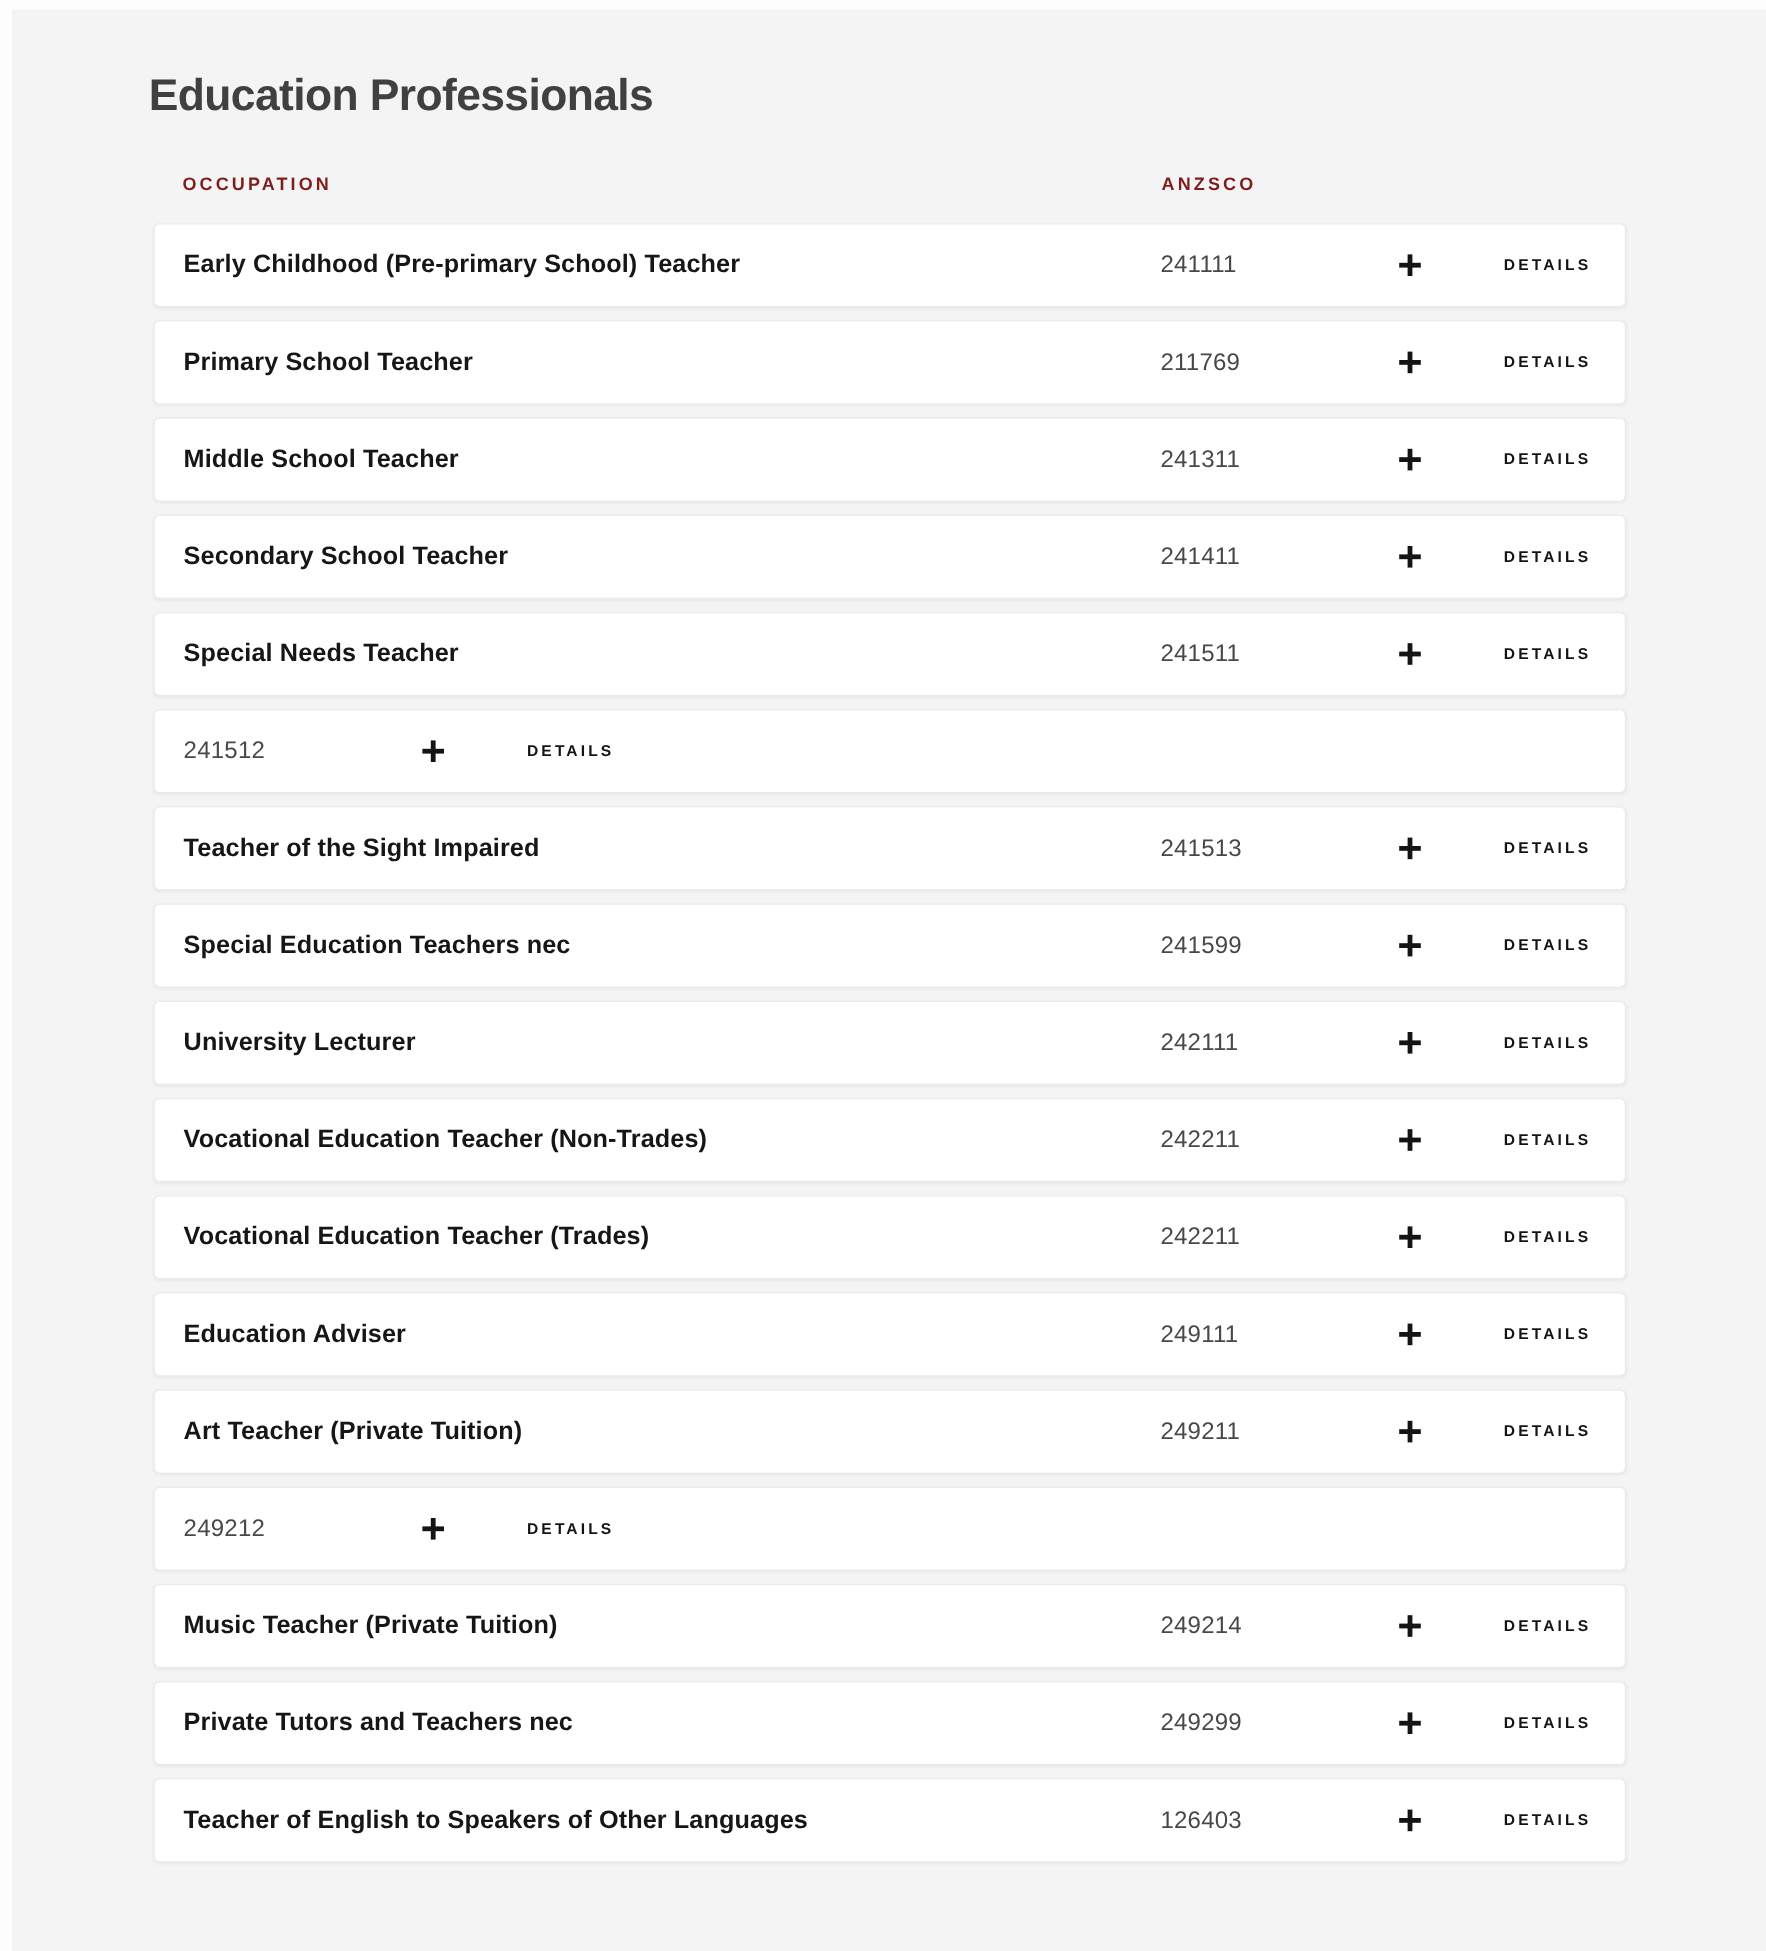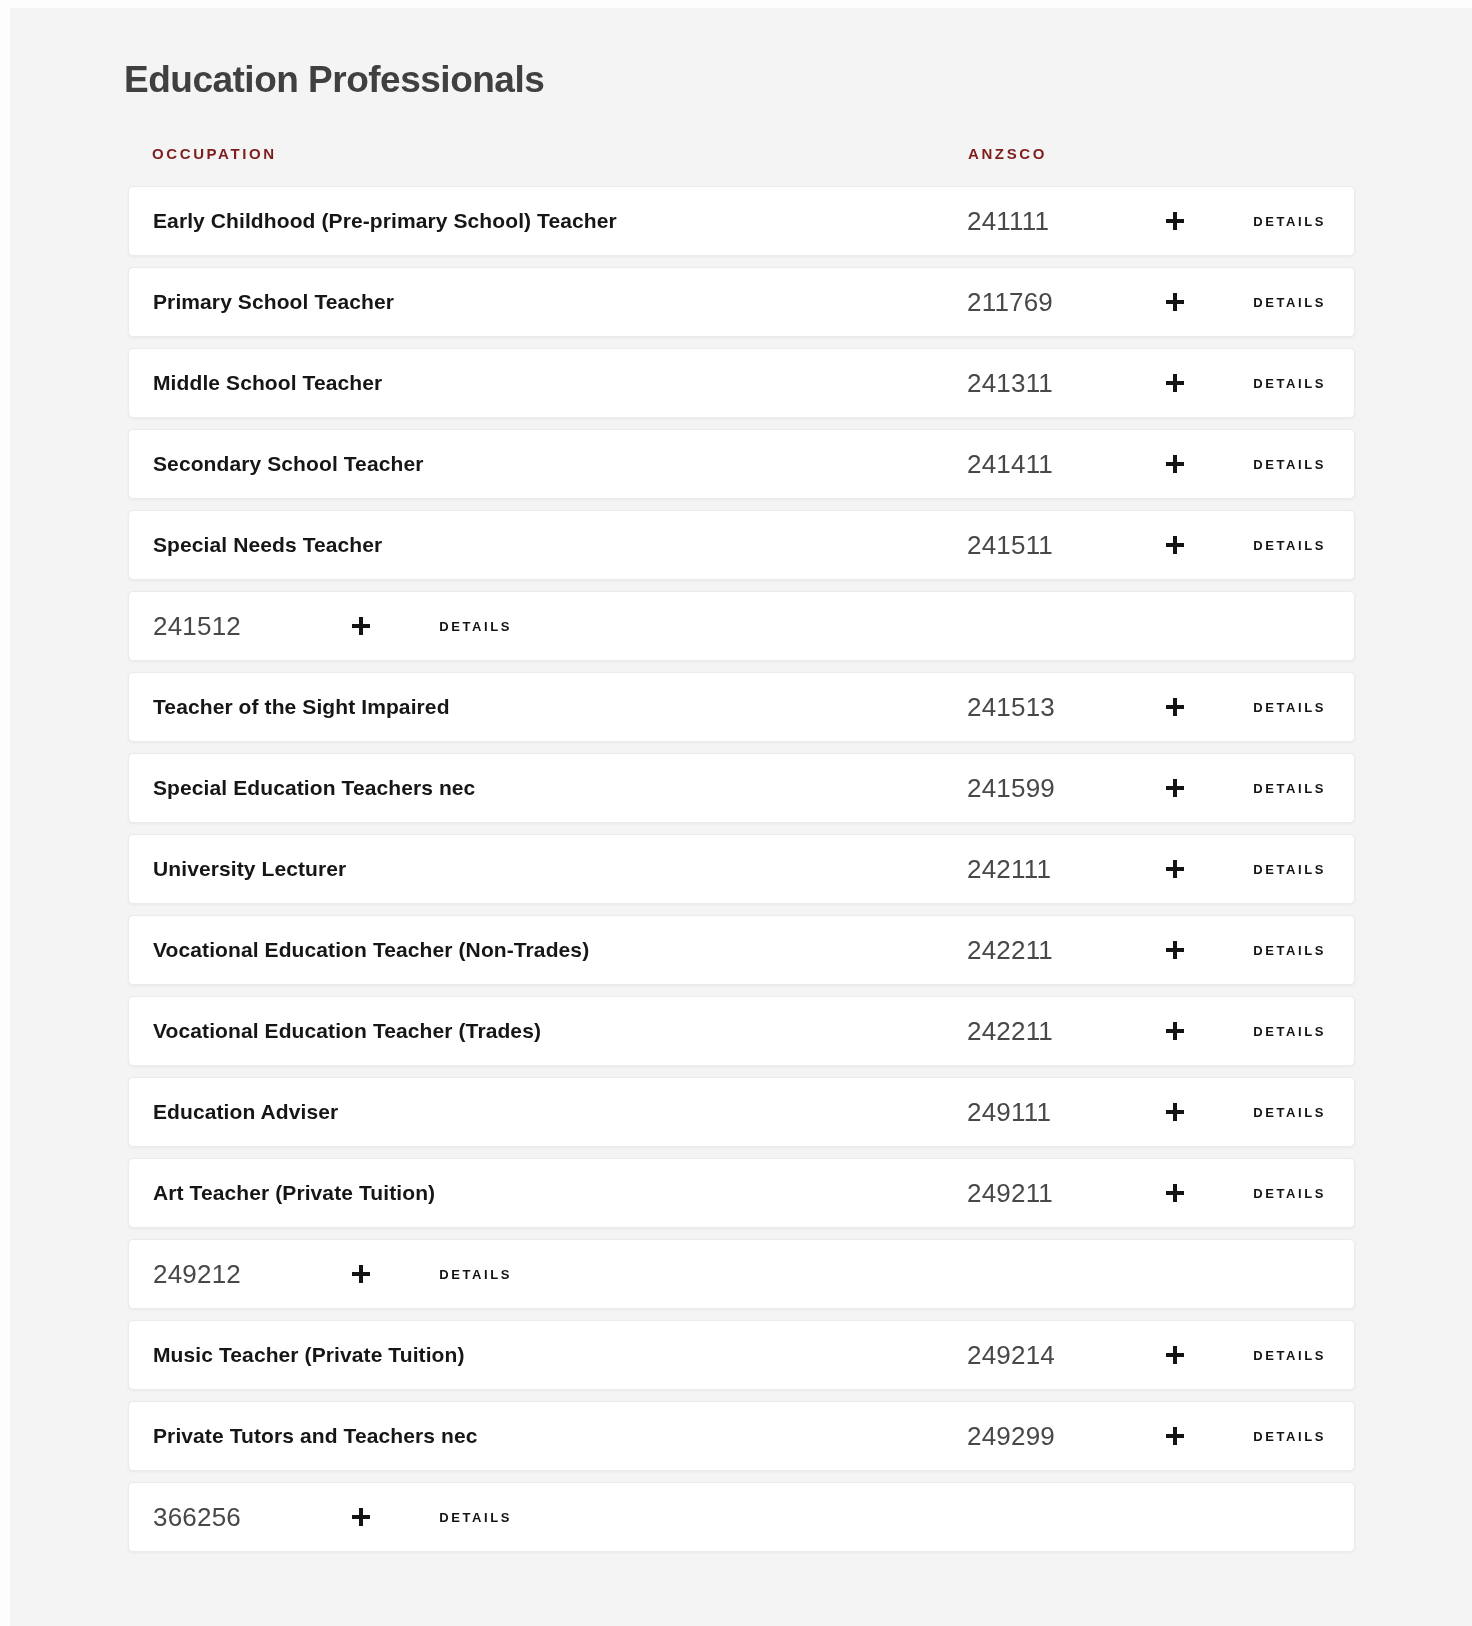--- a/index.html
+++ b/index.html
@@ -65,21 +65,21 @@
   }
   .occ-name {
     font-size: 21px;
     font-weight: 700;
     color: #161616;
     letter-spacing: 0.1px;
     white-space: nowrap;
     overflow: hidden;
   }
   .occ-code {
-    font-size: 26px;
+    font-size: 20px;
     font-weight: 400;
     color: #484848;
     letter-spacing: 0.2px;
   }
   .plus-icon {
     position: relative;
     width: 18px;
     height: 18px;
     display: inline-block;
   }
@@ -348,22 +348,25 @@
     </div>
     <div class="col-plus">
       <span class="plus-icon"></span>
     </div>
     <div class="col-details">
       <span class="details-label">DETAILS</span>
     </div>
   </div>
 
   <div class="row-card">
-    <div class="col-code">
-      <span class="occ-code">366256</span>
+    <div class="col-name">
+      <span class="occ-name">Teacher of English to Speakers of Other Languages</span>
+    </div>
+    <div class="col-code">
+      <span class="occ-code">126403</span>
     </div>
     <div class="col-plus">
       <span class="plus-icon"></span>
     </div>
     <div class="col-details">
       <span class="details-label">DETAILS</span>
     </div>
   </div>
 </div>
 

